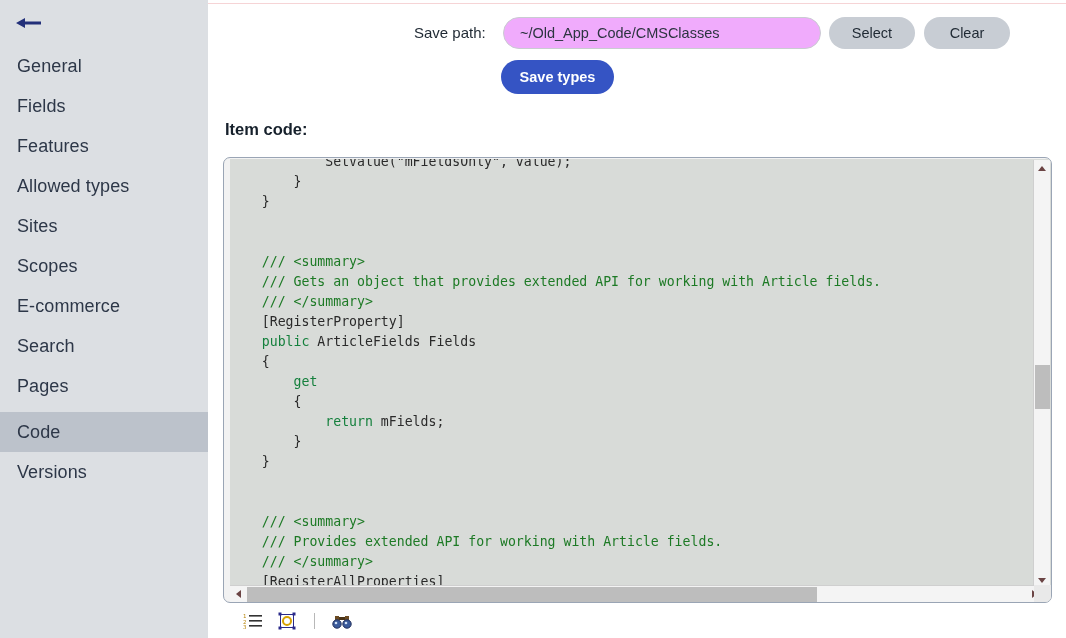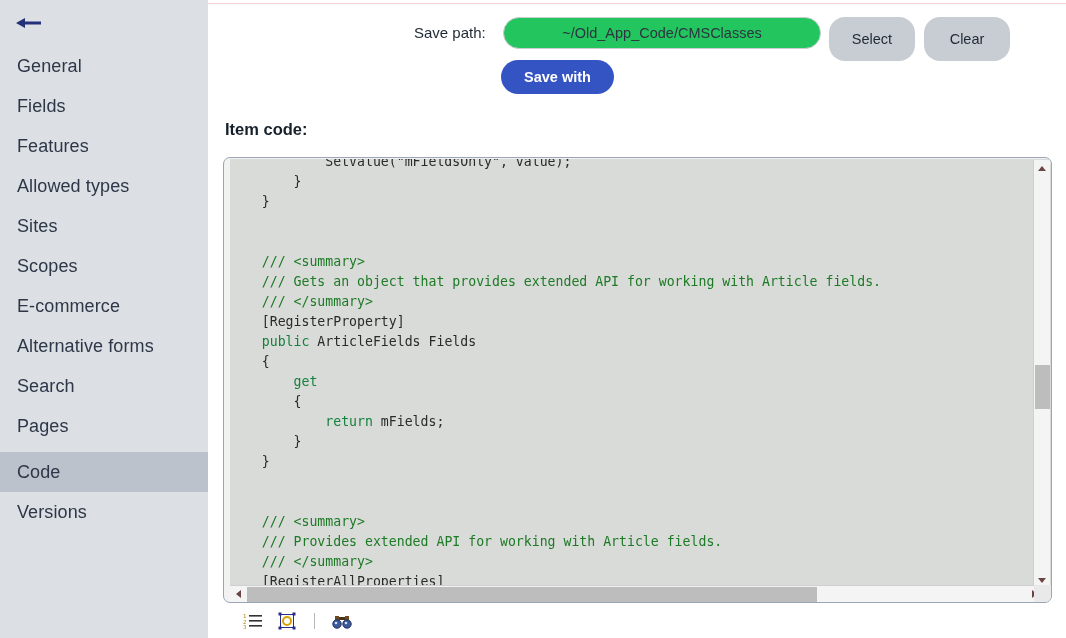--- a/index.html
+++ b/index.html
@@ -85,33 +85,32 @@
     color: #1f2933;
   }
   .path-input {
     position: absolute;
     left: 295px;
     top: 17px;
     width: 318px;
     height: 32px;
     border: 1px solid #c9ccd1;
     border-radius: 16px;
-    background: #22c55e;
+    background: #f0abfc;
     padding: 0 16px;
     font-size: 14.5px;
     color: #2c3440;
     font-family: "Liberation Sans", sans-serif;
     outline: none;
     line-height: 30px;
-    text-align: center;
   }
   .pill-btn {
     position: absolute;
     top: 17px;
-    height: 44px;
+    height: 32px;
     border: none;
     border-radius: 16px;
     background: #c8cdd4;
     color: #1f2933;
     font-size: 14.5px;
     font-family: "Liberation Sans", sans-serif;
     cursor: pointer;
     padding: 0 18px;
     min-width: 86px;
   }
@@ -320,23 +319,20 @@
       <div class="nav-item">
           <span>Sites</span>
         </div>
       <div class="nav-item">
           <span>Scopes</span>
         </div>
       <div class="nav-item">
           <span>E-commerce</span>
         </div>
       <div class="nav-item">
-          <span>Alternative forms</span>
-        </div>
-      <div class="nav-item">
           <span>Search</span>
         </div>
       <div class="nav-item">
           <span>Pages</span>
         </div>
       <div class="nav-item active">
           <span>Code</span>
         </div>
       <div class="nav-item">
           <span>Versions</span>
@@ -344,21 +340,21 @@
     </div>
   </nav>
 
   <main class="main">
 
     <div class="toolbar">
       <span class="save-path-label">Save path:</span>
       <input class="path-input" type="text" value="~/Old_App_Code/CMSClasses" style="">
       <button class="pill-btn btn-select">Select</button>
       <button class="pill-btn btn-clear">Clear</button>
-      <button class="btn-save">Save with</button>
+      <button class="btn-save">Save types</button>
     </div>
 
     <div class="section-title">Item code:</div>
 
     <div class="editor-frame">
       <div class="editor-inner">
 
         <div class="code-viewport">
           <pre class="code" id="code-pre">            <span class="plain">SetValue("mFieldsOnly", value);</span>
         <span class="plain">}</span>

